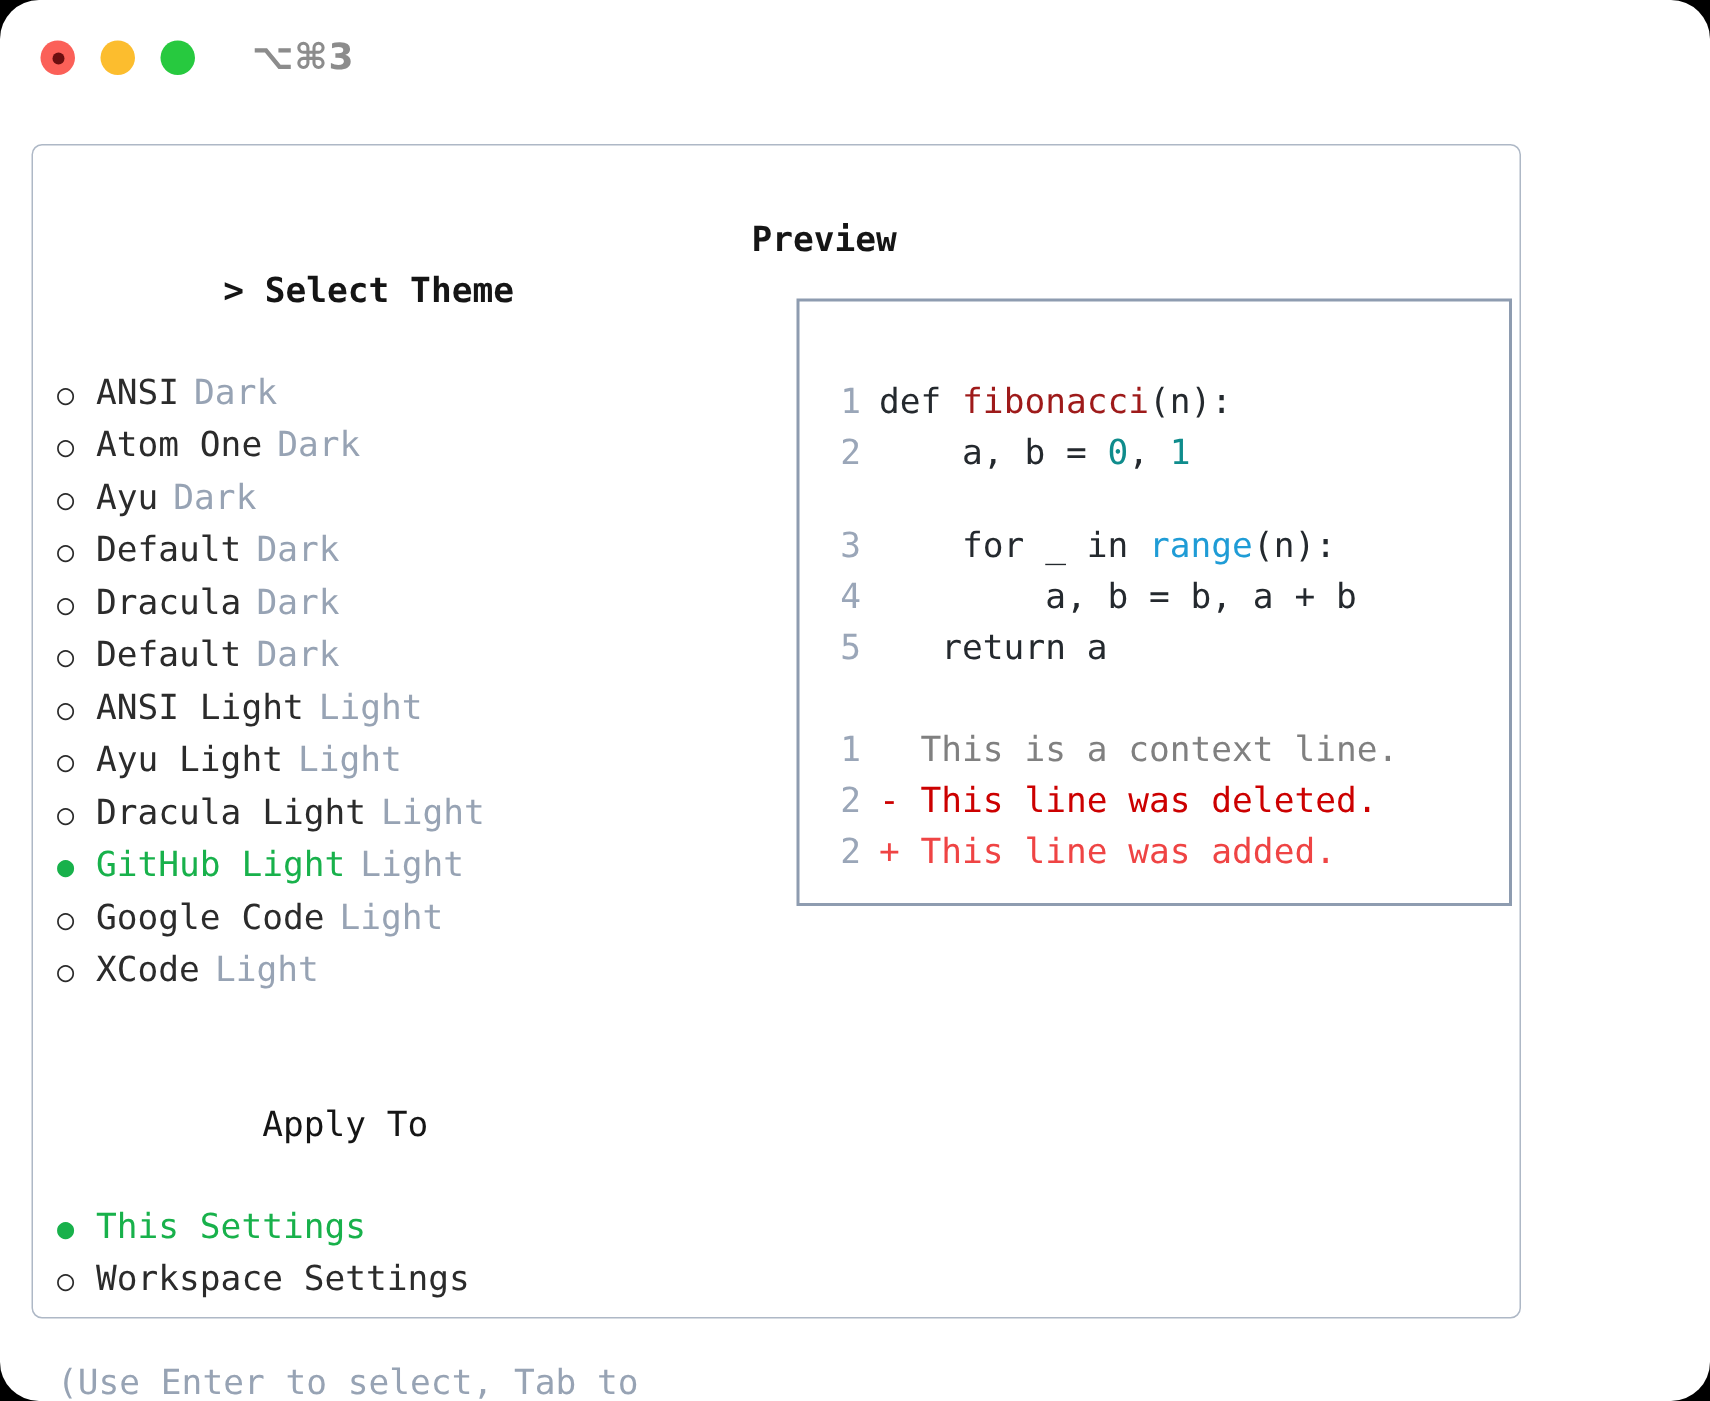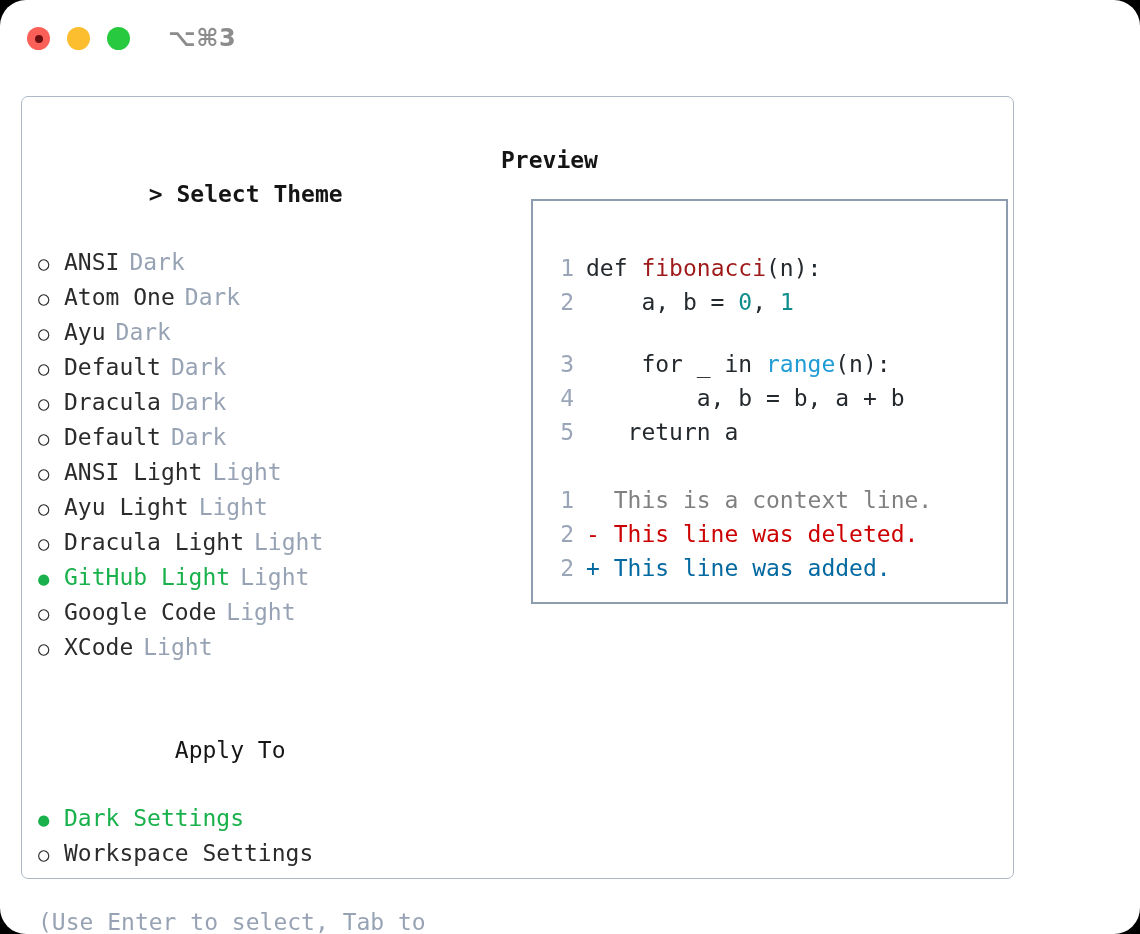--- a/index.html
+++ b/index.html
@@ -154,21 +154,21 @@
     text-align: right;
     color: #9aa6b8;
     margin-right: 12px;
   }
   .tok-plain   { color: #24292e; }
   .tok-fn      { color: #9e1a1a; }
   .tok-num     { color: #0f8c8c; }
   .tok-builtin { color: #1f9cd6; margin-top: 28px; }
   .tok-ctx     { color: #808080; }
   .tok-del     { color: #cc0000; }
-  .tok-add     { color: #0369a1; }
+  .tok-add     { color: #ef4444; }
   .blank-line  { height: 34px; }
 </style>
 </head>
 <body>
 
 <div id="window">
 
   <div id="titlebar">
     <div class="dot red">
       <span class="rec"></span>
@@ -198,21 +198,21 @@
           <div class="opt-row"><span class="marker">○</span><span class="opt-label">Google Code</span><span class="tag">Light</span></div>
           <div class="opt-row"><span class="marker">○</span><span class="opt-label">XCode</span><span class="tag">Light</span></div>
         </div>
 
       <div class="gap-row"></div>
 
       <div class="section-title unfocused">
         <span class="marker"></span><span>Apply To</span>
       </div>
       <div id="apply-list">
-          <div class="opt-row"><span class="marker sel">●</span><span class="opt-label sel">Dark Settings</span></div>
+          <div class="opt-row"><span class="marker sel">●</span><span class="opt-label sel">This Settings</span></div>
           <div class="opt-row"><span class="marker">○</span><span class="opt-label">Workspace Settings</span></div>
         </div>
 
       <div id="hint">(Use Enter to select, Tab to change focus)</div>
     </div>
 
     <div id="right-col">
       <div class="section-title">Preview</div>
       <div id="preview-box">
         <div id="code"><div class="code-line"><span class="ln">1</span><span class="tok-plain">def </span><span class="tok-fn">fibonacci</span><span class="tok-plain">(n):</span></div><div class="code-line"><span class="ln">2</span><span class="tok-plain">    a, b = </span><span class="tok-num">0</span><span class="tok-plain">, </span><span class="tok-num">1</span></div><div class="code-line"><span class="ln">3</span><span class="tok-plain">    for _ in </span><span class="tok-builtin">range</span><span class="tok-plain">(n):</span></div><div class="code-line"><span class="ln">4</span><span class="tok-plain">        a, b = b, a + b</span></div><div class="code-line"><span class="ln">5</span><span class="tok-plain">   return a</span></div><div class="blank-line"></div><div class="code-line"><span class="ln">1</span><span class="tok-ctx">  This is a context line.</span></div><div class="code-line"><span class="ln">2</span><span class="tok-del">- This line was deleted.</span></div><div class="code-line"><span class="ln">2</span><span class="tok-add">+ This line was added.</span></div></div>

